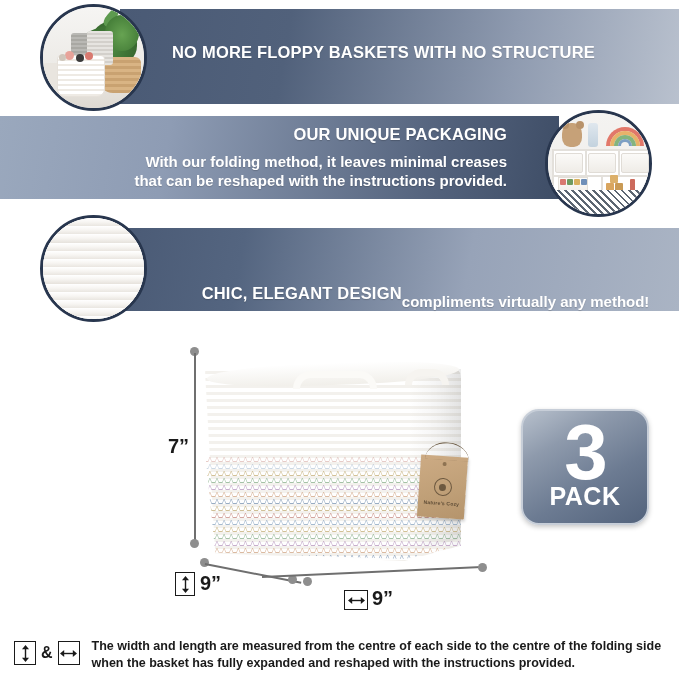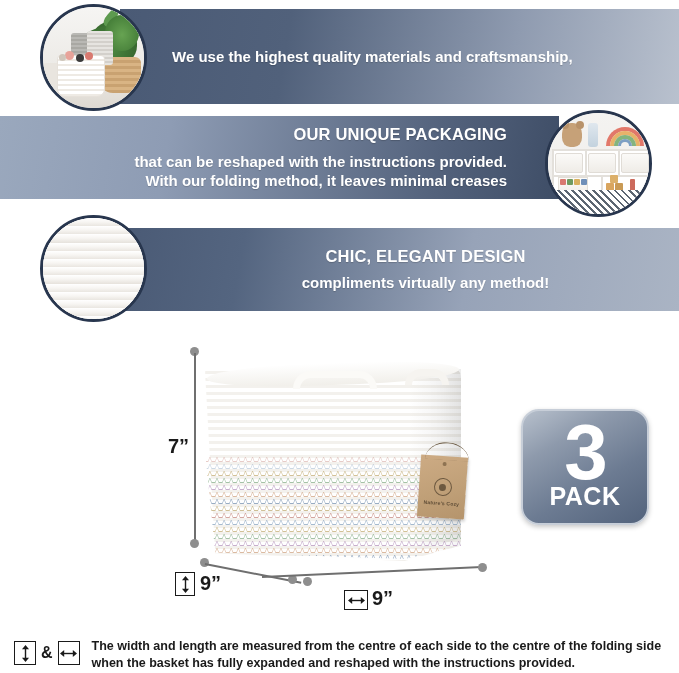--- a/index.html
+++ b/index.html
@@ -37,23 +37,23 @@
     flex-direction: column;
     justify-content: center;
     align-items: flex-end;
     text-align: right;
   }
 
   .banner-3 {
     left: 120px; top: 228px; width: 559px; height: 83px;
     background: linear-gradient(100deg, #4a5a75 0%, #546580 22%, #97a3b8 62%, #aab4c4 100%);
     padding-left: 52px;
-    flex-direction: column;
+    flex-direction: row;
     justify-content: center;
-    align-items: center;
+    align-items: flex-end;
   }
 
   .banner-title {
     font-size: 16.5px;
     font-weight: bold;
     letter-spacing: 0.2px;
     line-height: 1.2;
     margin-bottom: 7px;
     text-shadow: 0 1px 1px rgba(0,0,0,0.18);
     white-space: nowrap;
@@ -231,21 +231,21 @@
   .fn-box { width:22px; height:24px; border:1.6px solid #1a1a1a;
             display:flex; align-items:center; justify-content:center; }
   .fn-amp { font-size:16px; font-weight:bold; color:#1a1a1a; }
   .fn-text { margin-left:12px; font-size:12.5px; line-height:1.35;
              color:#1a1a1a; font-weight:bold; }
 </style>
 </head>
 <body>
 
 <div class="banner banner-1">
-  <div class="banner-body">We use the highest quality materials and craftsmanship,</div>
+  <div class="banner-title">NO MORE FLOPPY BASKETS WITH NO STRUCTURE</div>
 </div>
 
 <div class="circle-photo circle-1">
   <div class="photo-inner">
     <div class="p1-bg"></div>
     <div class="p1-wallline"></div>
     <div class="p1-plantA"></div>
     <div class="p1-leaf" style="left:40px;top:22px;width:26px;height:11px;transform:rotate(-18deg);"></div>
     <div class="p1-leaf" style="left:76px;top:18px;width:24px;height:10px;transform:rotate(14deg);background:#53904a;"></div>
     <div class="p1-leaf" style="left:58px;top:6px;width:20px;height:9px;transform:rotate(-48deg);background:#5d9a4f;"></div>
@@ -257,22 +257,22 @@
     <div class="p1-basketW"></div>
     <div class="p1-dot" style="left:22px;top:44px;width:9px;height:9px;background:#e8a39a;"></div>
     <div class="p1-dot" style="left:33px;top:47px;width:8px;height:8px;background:#3b3b3b;"></div>
     <div class="p1-dot" style="left:42px;top:45px;width:8px;height:8px;background:#d9796f;"></div>
     <div class="p1-dot" style="left:16px;top:47px;width:7px;height:7px;background:#cfc6bb;"></div>
   </div>
 </div>
 
 <div class="banner banner-2">
   <div class="banner-title">OUR UNIQUE PACKAGING</div>
+  <div class="banner-body">With our folding method, it leaves minimal creases</div>
   <div class="banner-body">that can be reshaped with the instructions provided.</div>
-  <div class="banner-body">With our folding method, it leaves minimal creases</div>
 </div>
 
 <div class="circle-photo circle-2">
   <div class="photo-inner">
     <div class="p2-bg"></div>
     <div class="p2-bear"></div>
     <div class="p2-bearEar" style="left:13px;"></div>
     <div class="p2-bearEar" style="left:28px;"></div>
     <div class="p2-bottle"></div>
     <div class="p2-rainbow">

